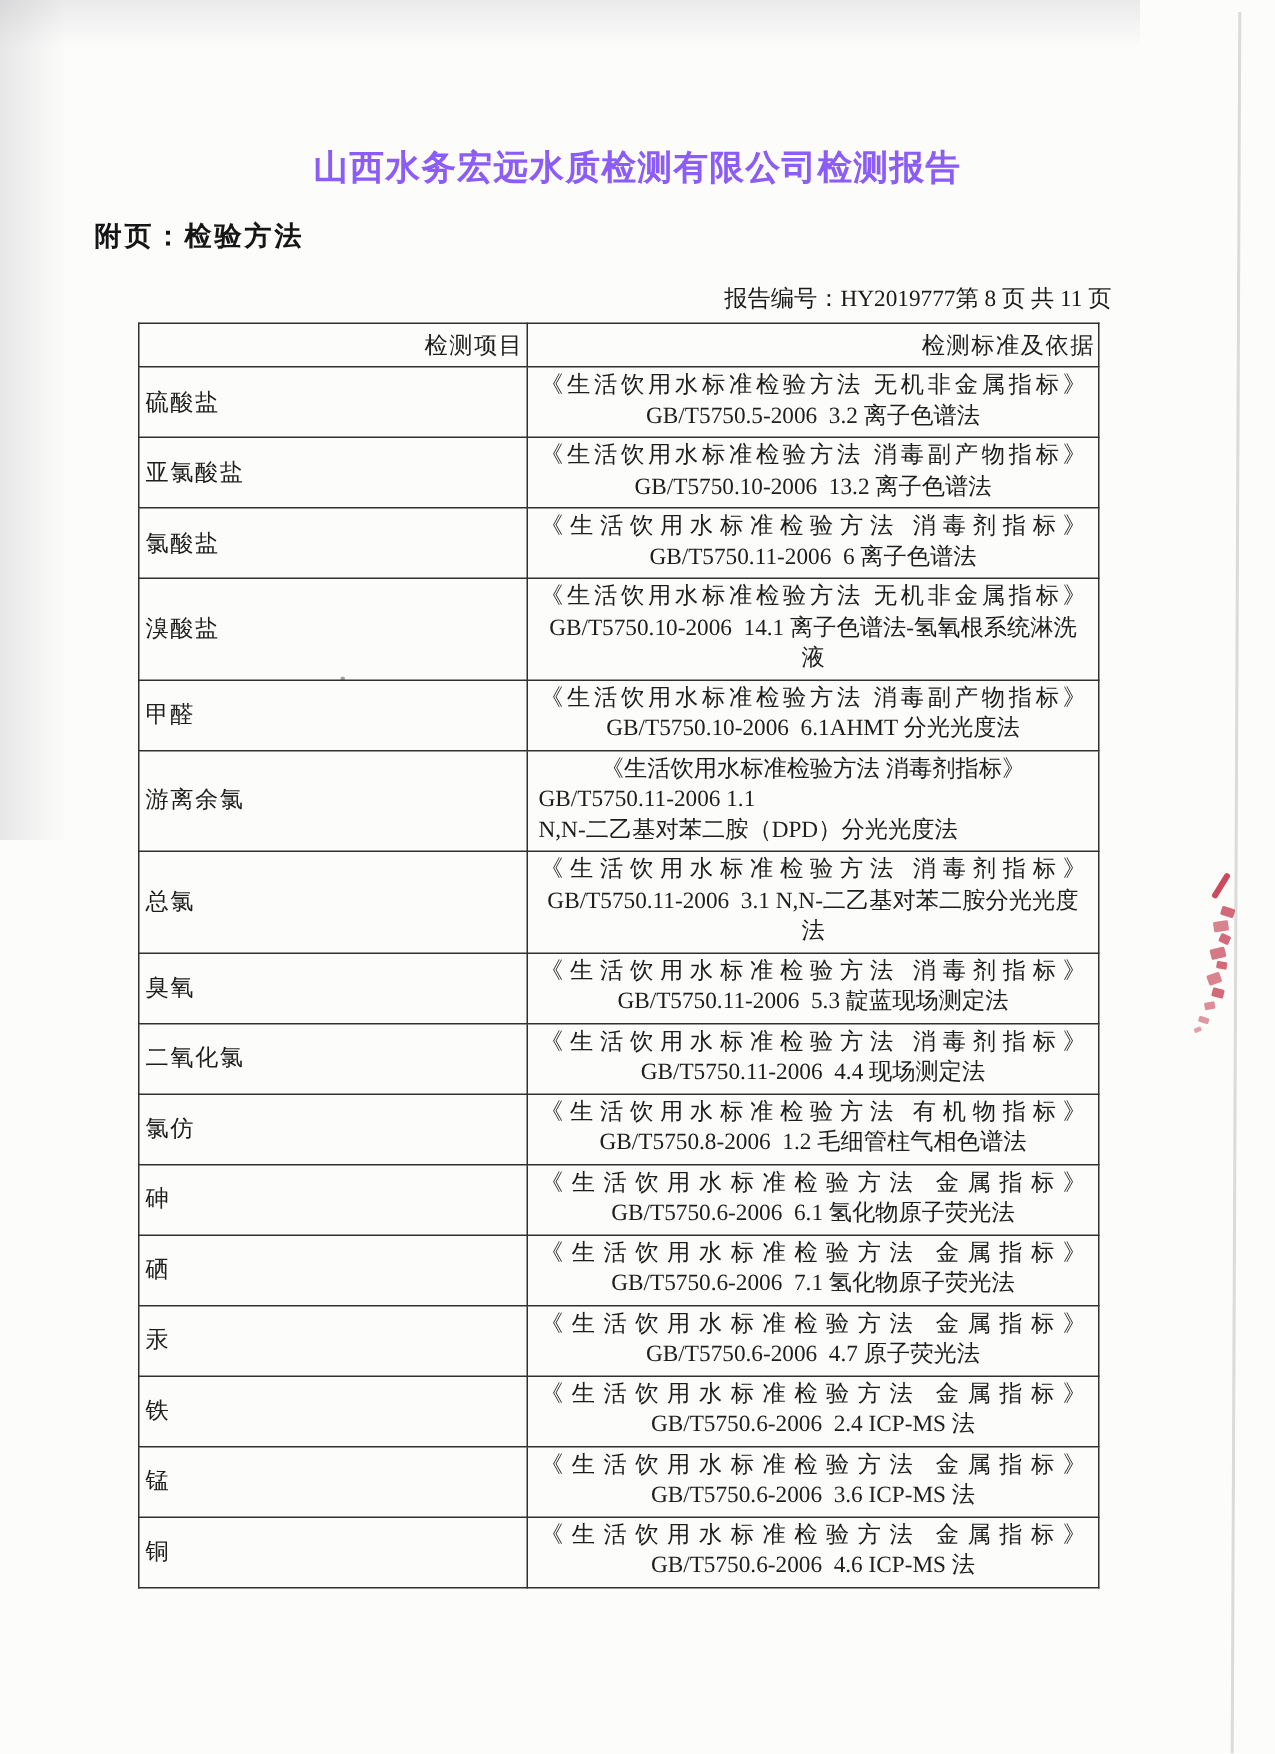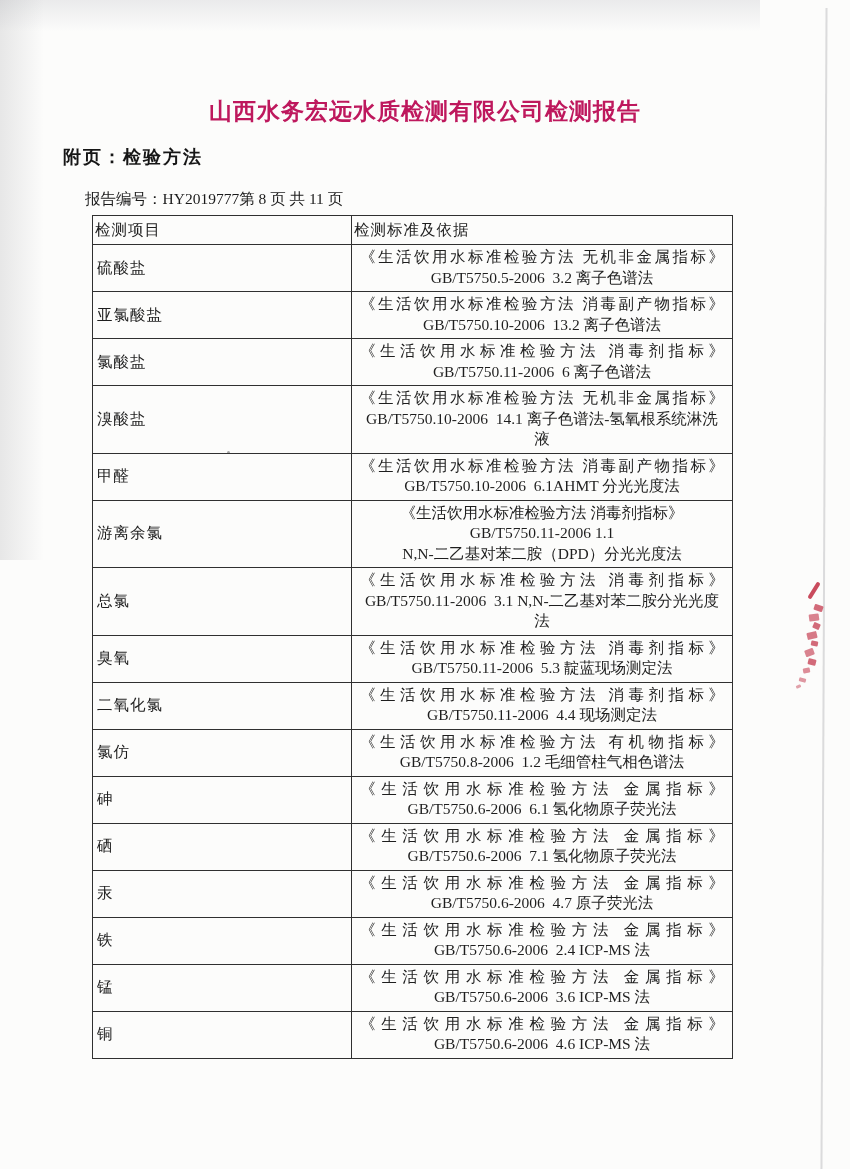--- a/index.html
+++ b/index.html
@@ -32,63 +32,63 @@
     position: absolute; width: 3px; height: 3px; border-radius: 50%;
     background: #5a5a5a; opacity: 0.55;
   }
 
   
   .report-title {
     position: absolute; top: 96px; left: 0; width: 850px;
     text-align: center;
     font-family: "Liberation Sans", sans-serif;
     font-weight: bold; font-size: 23px; letter-spacing: 1px;
-    color: #be185d;
+    color: #8b5cf6;
   }
   .attachment-label {
     position: absolute; top: 145px; left: 63px;
     font-size: 18px; font-weight: bold; letter-spacing: 2px;
     color: #161616;
   }
   .meta-row {
     position: absolute; top: 189px; left: 85px; width: 656px;
-    display: flex; justify-content: flex-start;
+    display: flex; justify-content: flex-end;
     font-size: 15.5px; color: #1a1a1a;
   }
 
   
   table.methods {
     position: absolute; top: 215px; left: 92px;
     width: 641px; border-collapse: collapse; table-layout: fixed;
     background: transparent;
   }
   table.methods th, table.methods td {
     border: 1.4px solid #303030;
     font-weight: normal;
     color: #1e1e1e;
   }
   table.methods thead th {
-    height: 26px; font-size: 15.5px; text-align: left;
+    height: 26px; font-size: 15.5px; text-align: right;
     letter-spacing: 1px; padding: 1px 2px;
   }
   td.item-cell {
     width: 259px; vertical-align: middle;
     font-size: 15.5px; letter-spacing: 1px; padding: 2px 4px;
   }
   td.std-cell {
     font-size: 15.5px; line-height: 20.5px;
     padding: 2px 7px 3px 7px; vertical-align: middle;
   }
   .std-title {
     text-align: justify; text-align-last: justify;
     padding: 0 1px;
   }
   .std-method { white-space: pre-wrap; text-align: center; }
   td.std-cell.center .std-title { text-align: center; text-align-last: center; }
-  td.std-cell.center .std-method { text-align: center; }
+  td.std-cell.center .std-method { text-align: left; }
 
   
   .stamp { position: absolute; left: 790px; top: 575px; width: 60px; height: 125px; }
   .stamp .m {
     position: absolute; background: var(--stamp, #c23247);
     opacity: 0.72; border-radius: 1px;
   }
   .stamp .slash {
     width: 4px; height: 19px; left: 22px; top: 6px;
     transform: rotate(32deg); opacity: 0.88; border-radius: 2px;

